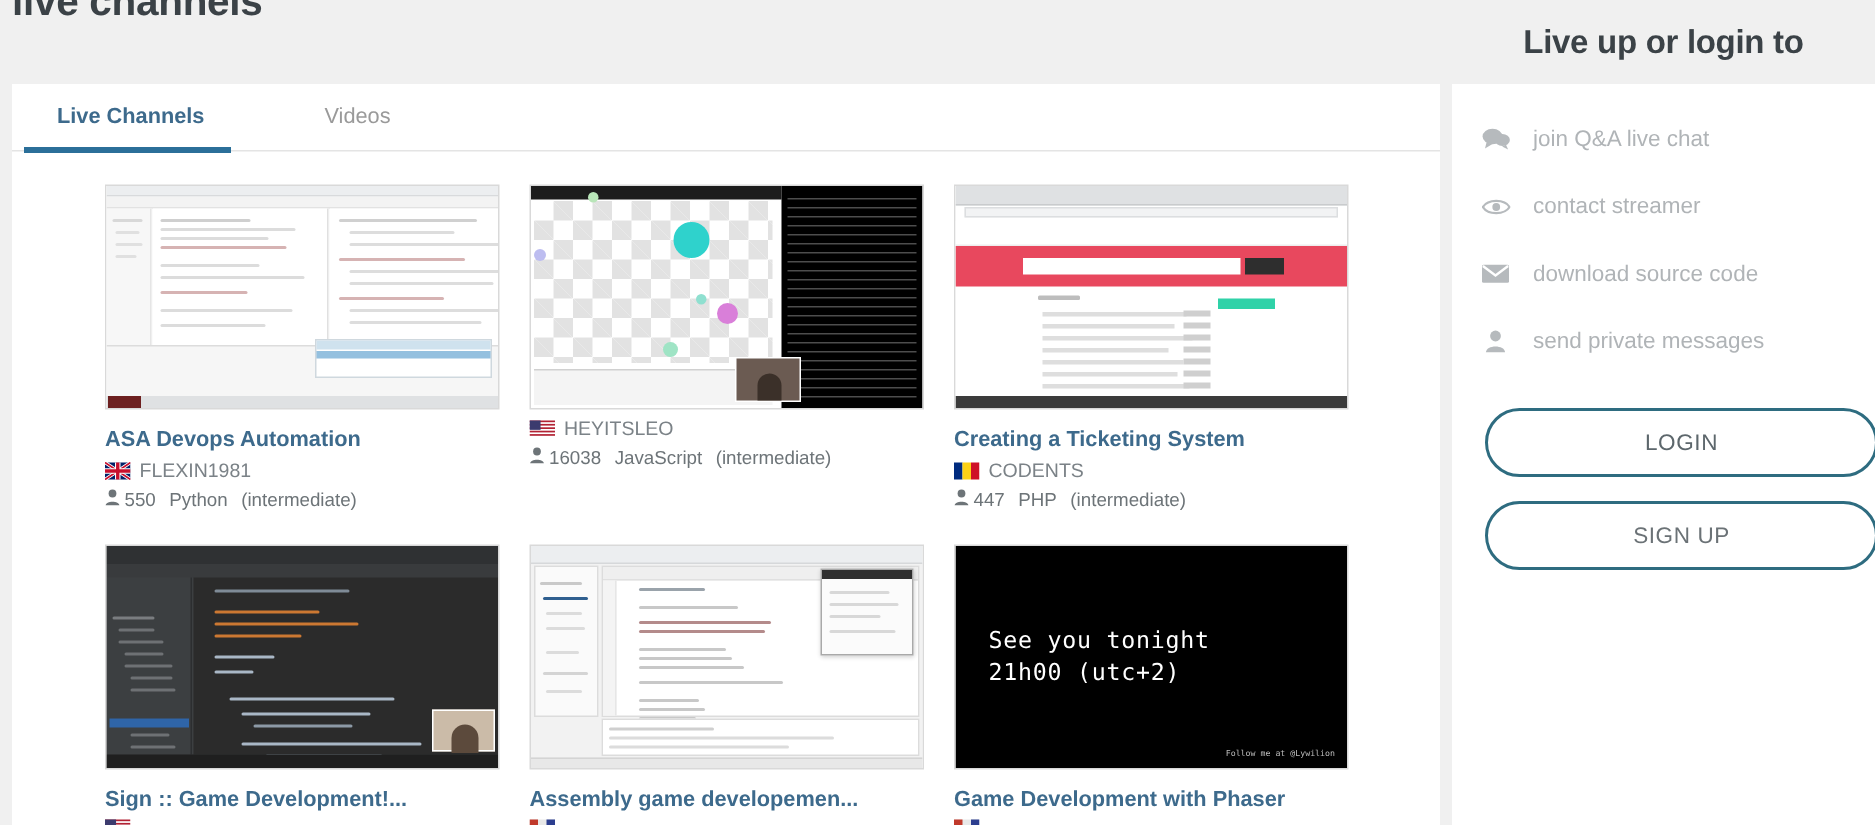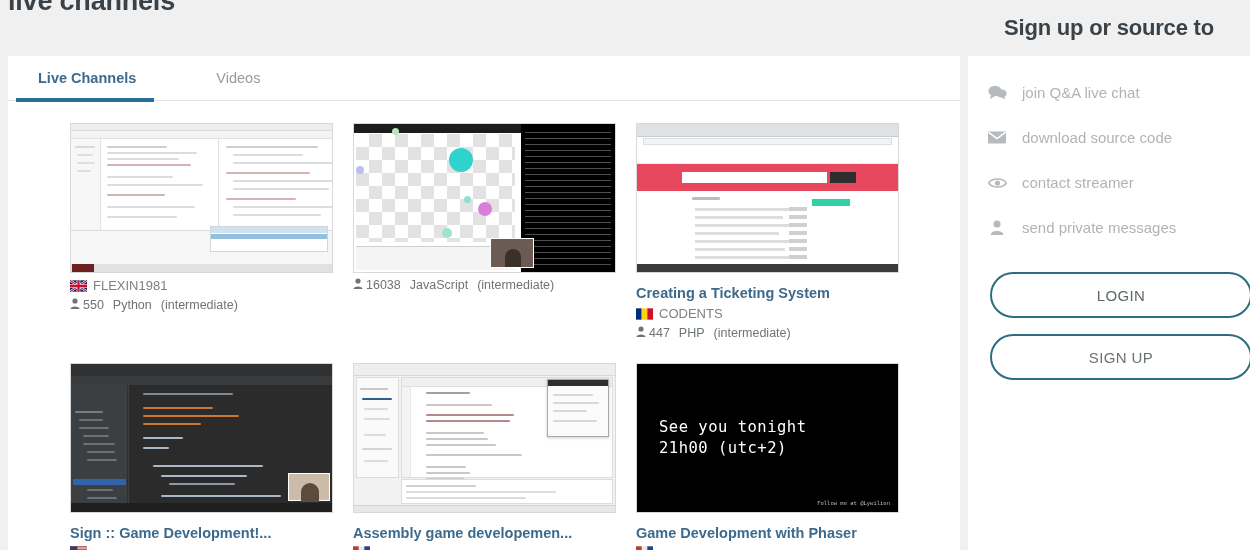--- a/index.html
+++ b/index.html
@@ -265,20 +265,21 @@
             <div class="tline" style="left:162px;top:64px;width:96px;background:#ddd;"></div>
             <div class="tline" style="left:155px;top:74px;width:70px;background:#d6b3b3;"></div>
             <div class="tline" style="left:162px;top:82px;width:114px;background:#ddd;"></div>
             <div class="tline" style="left:162px;top:90px;width:88px;background:#ddd;"></div>
             <div class="tline" style="left:4px;top:22px;width:20px;background:#d8d8d8;"></div>
             <div class="tline" style="left:6px;top:30px;width:16px;background:#e0e0e0;"></div>
             <div class="tline" style="left:6px;top:38px;width:18px;background:#e0e0e0;"></div>
             <div class="tline" style="left:6px;top:46px;width:14px;background:#e0e0e0;"></div>
           </div>
         </div>
+        <div class="card-title">ASA Devops Automation</div>
         <div class="card-user">
           <span class="flag">
             <svg viewBox="0 0 60 40" width="17" height="12">
               <rect width="60" height="40" fill="#012169"></rect>
               <path d="M0,0 60,40 M60,0 0,40" stroke="#fff" stroke-width="8"></path>
               <path d="M0,0 60,40 M60,0 0,40" stroke="#C8102E" stroke-width="4"></path>
               <path d="M30,0 V40 M0,20 H60" stroke="#fff" stroke-width="13"></path>
               <path d="M30,0 V40 M0,20 H60" stroke="#C8102E" stroke-width="8"></path>
             </svg>
           </span>
@@ -331,20 +332,36 @@
             </div>
             <div class="bub" style="left:95px;top:24px;width:24px;height:24px;background:#2fd2cc;"></div>
             <div class="bub" style="left:124px;top:78px;width:14px;height:14px;background:#d97fd9;"></div>
             <div class="bub" style="left:38px;top:4px;width:7px;height:7px;background:#b9e6b9;"></div>
             <div class="bub" style="left:2px;top:42px;width:8px;height:8px;background:#bdbdf0;"></div>
             <div class="bub" style="left:110px;top:72px;width:7px;height:7px;background:#8fe0d0;"></div>
             <div class="bub" style="left:88px;top:104px;width:10px;height:10px;background:#9fe4c5;"></div>
             <div class="panel"></div>
             <div class="cam"></div>
           </div>
+        </div>
+        <div class="card-user">
+          <span class="flag">
+            <svg viewBox="0 0 60 40" width="17" height="12">
+              <rect width="60" height="40" fill="#fff"></rect>
+              <g fill="#B22234">
+                  <rect width="60" height="4" y="0"></rect>
+                  <rect width="60" height="4" y="8"></rect>
+                  <rect width="60" height="4" y="16"></rect>
+                  <rect width="60" height="4" y="24"></rect>
+                  <rect width="60" height="4" y="32"></rect>
+                </g>
+              <rect width="26" height="22" fill="#3C3B6E"></rect>
+            </svg>
+          </span>
+          <span>HEYITSLEO</span>
         </div>
         <div class="card-meta">
           <span class="viewers">
             <span>
               <svg width="10" height="11" viewBox="0 0 10 11">
                   <circle cx="5" cy="3" r="2.6" fill="#6d7478"></circle>
                   <path d="M0.4,11 C0.4,7.6 9.6,7.6 9.6,11 Z" fill="#6d7478"></path>
                 </svg>
             </span>
             <span>16038</span>
@@ -539,54 +556,54 @@
           </span>
           <span></span>
         </div>
       </div>
 
     </div>
   </div>
 
   <div class="side">
     <div class="side-head">
-      <h2>Sign up or source to</h2>
+      <h2>Live up or login to</h2>
     </div>
     <div class="side-body">
 
       <div class="feat">
         <span class="ic">
           <svg width="19" height="15" viewBox="0 0 19 15" fill="#b6babd">
             <ellipse cx="7" cy="6" rx="6.6" ry="5.2"></ellipse>
             <path d="M3,10 L2,14 L7,11 Z"></path>
             <ellipse cx="13.6" cy="8.4" rx="5" ry="4"></ellipse>
             <path d="M16,11.5 L17.4,14.6 L13.4,12.6 Z"></path>
           </svg>
         </span>
         <span>join Q&amp;A live chat</span>
       </div>
 
       <div class="feat">
         <span class="ic">
+          <svg width="19" height="12" viewBox="0 0 19 12">
+            <path d="M0.6,6 C4,0.6 15,0.6 18.4,6 C15,11.4 4,11.4 0.6,6 Z" fill="none" stroke="#b6babd" stroke-width="1.5"></path>
+            <circle cx="9.5" cy="6" r="2.6" fill="#b6babd"></circle>
+          </svg>
+        </span>
+        <span>contact streamer</span>
+      </div>
+
+      <div class="feat">
+        <span class="ic">
           <svg width="18" height="13" viewBox="0 0 18 13" fill="#b6babd">
             <rect x="0" y="0.5" width="18" height="12" rx="1"></rect>
             <path d="M0.6,1.3 L9,7.6 L17.4,1.3" stroke="#ffffff" stroke-width="1.6" fill="none"></path>
           </svg>
         </span>
         <span>download source code</span>
-      </div>
-
-      <div class="feat">
-        <span class="ic">
-          <svg width="19" height="12" viewBox="0 0 19 12">
-            <path d="M0.6,6 C4,0.6 15,0.6 18.4,6 C15,11.4 4,11.4 0.6,6 Z" fill="none" stroke="#b6babd" stroke-width="1.5"></path>
-            <circle cx="9.5" cy="6" r="2.6" fill="#b6babd"></circle>
-          </svg>
-        </span>
-        <span>contact streamer</span>
       </div>
 
       <div class="feat">
         <span class="ic">
           <svg width="15" height="15" viewBox="0 0 15 15" fill="#b6babd">
             <circle cx="7" cy="4" r="3.6"></circle>
             <path d="M0.6,15 C0.6,9.6 13.4,9.6 13.4,15 Z"></path>
           </svg>
         </span>
         <span>send private messages</span>

